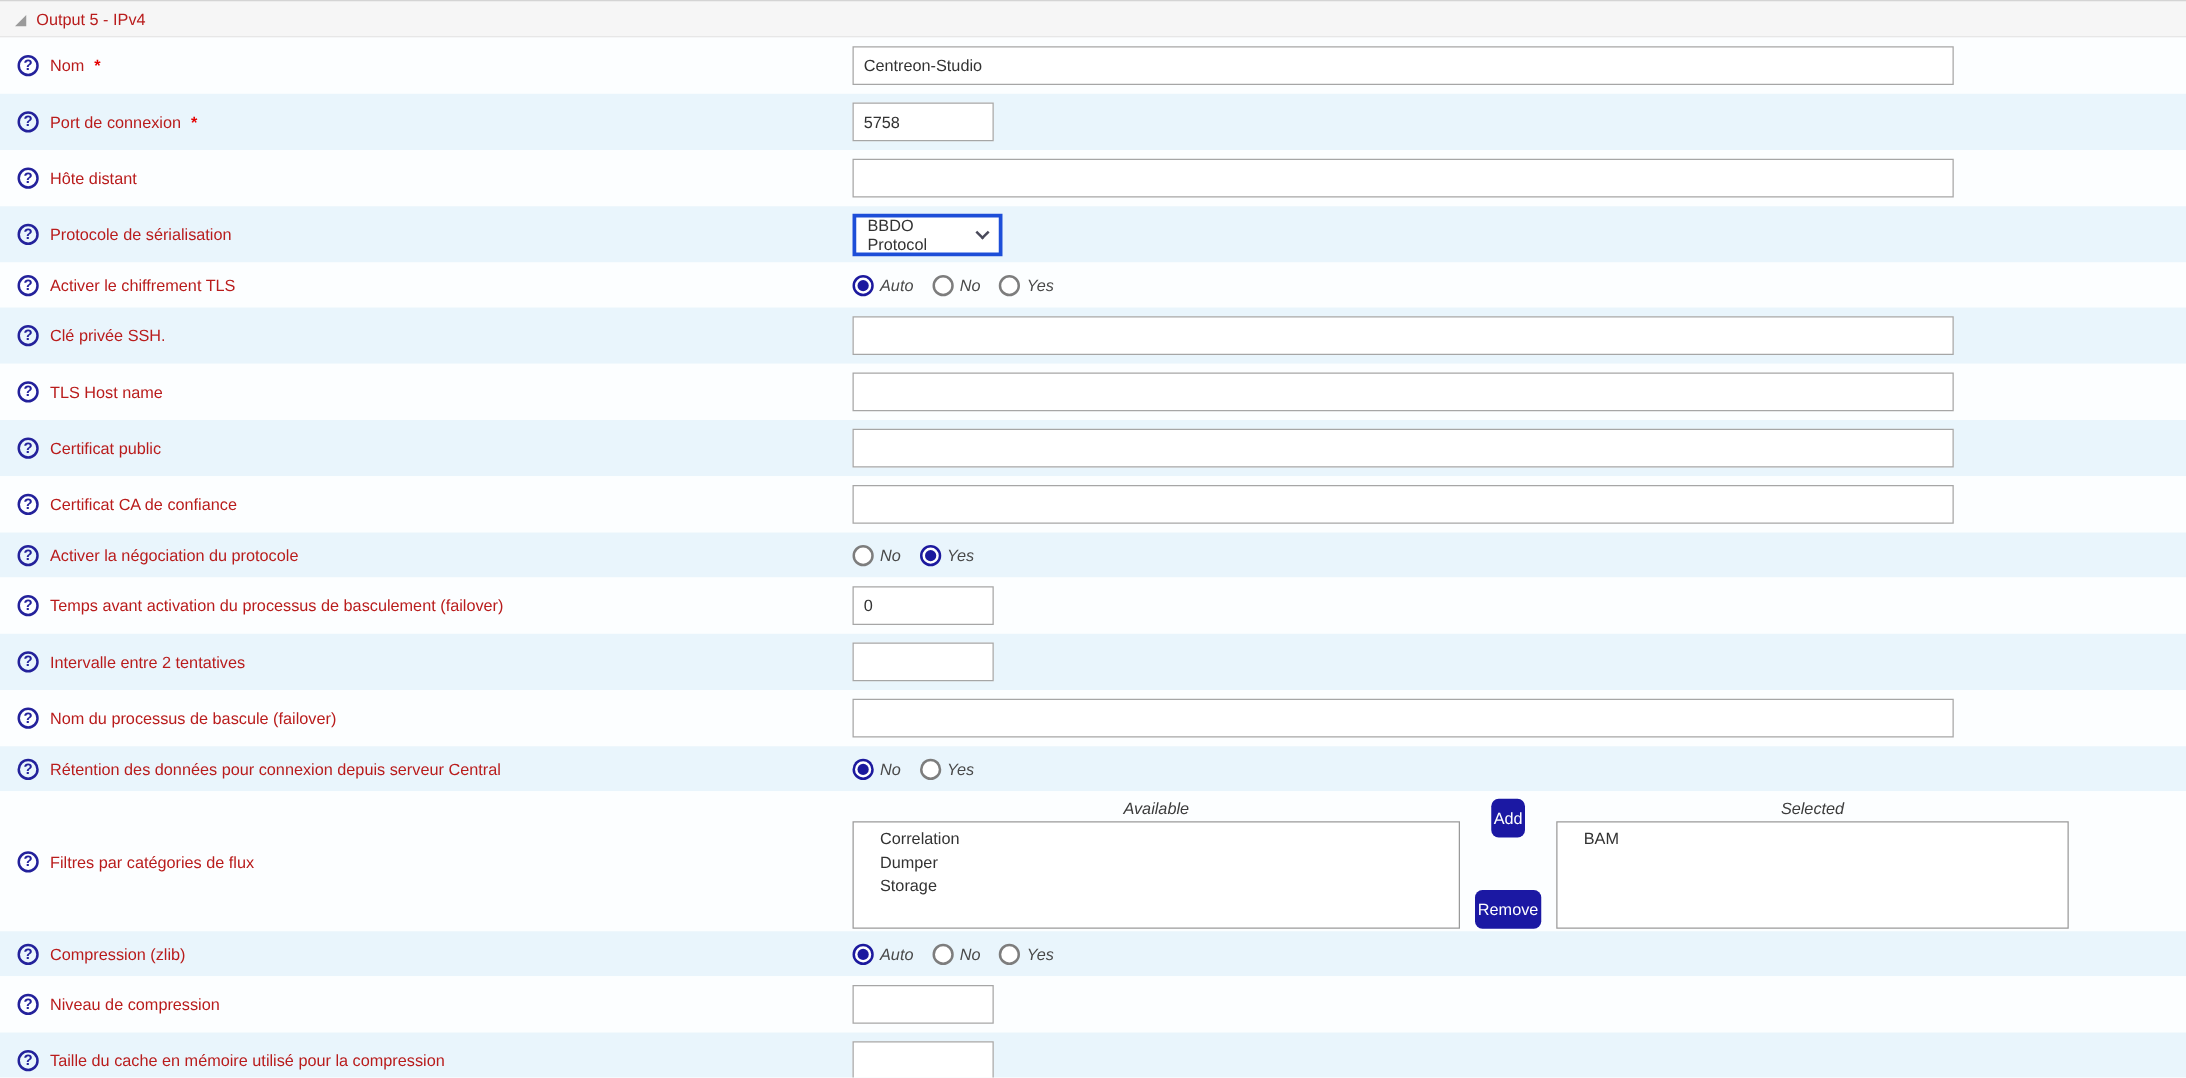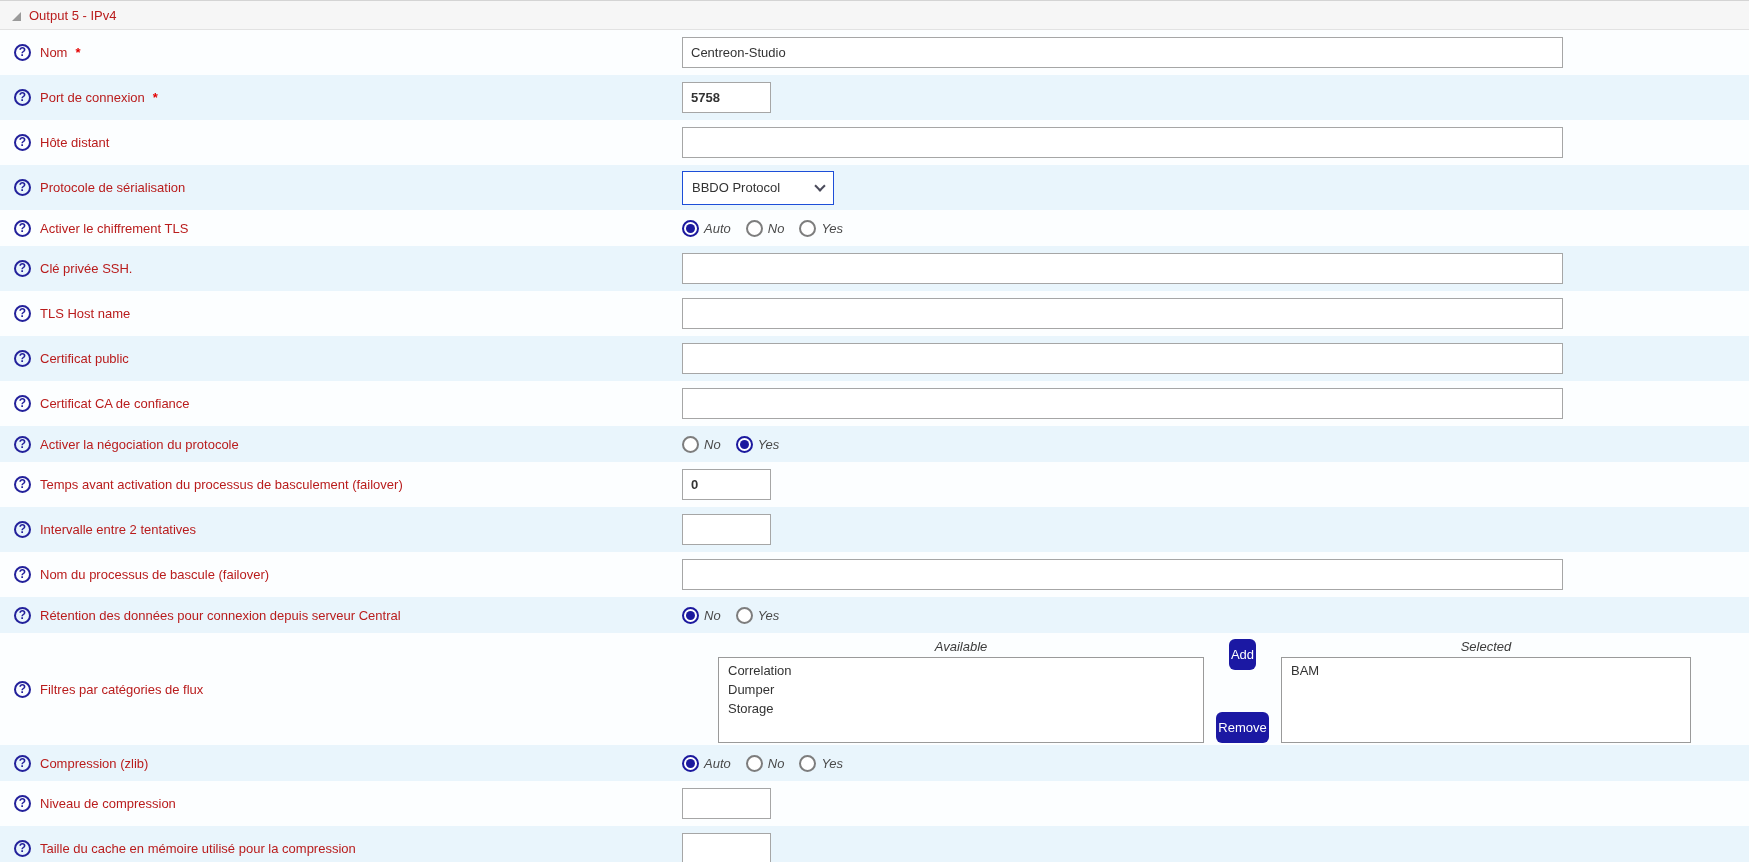--- a/index.html
+++ b/index.html
@@ -26,42 +26,42 @@
 
   .help { width:17px; height:17px; border:2px solid #23219b; border-radius:50%;
     color:#23219b; font-weight:bold; font-size:12px; line-height:13px; text-align:center;
     margin-right:9px; flex:0 0 auto; cursor:pointer; background:transparent; }
   .lbl { color:#b91c1c; }
   .req { color:#e40000; margin-left:8px; font-weight:bold; }
 
   .inp { height:31px; border:1px solid #a6a6a6; background:#fff; padding:0 8px;
     font-family:inherit; font-size:13px; color:#333; outline:none; }
   .inp.wide  { width:881px; }
-  .inp.small { width:89px;font-weight:bold; }
-
-  .sel-box { width:152px; height:34px; border:1px solid #1d4ed8; background:#fff;
+  .inp.small { width:113px; }
+
+  .sel-box { width:120px; height:34px; border:3px solid #1d4ed8; background:#fff;
     display:flex; align-items:center; justify-content:space-between; padding:0 9px; cursor:pointer; }
   .sel-box .sel-txt { color:#333; }
   .chev { width:8px; height:8px; border-right:2px solid #4a4a5a; border-bottom:2px solid #4a4a5a;
     transform:rotate(45deg); margin-top:-4px; }
 
   .radio-group { display:flex; align-items:center; gap:15px; }
   .radio-opt { display:flex; align-items:center; gap:5px;font-style:italic; }
   .radio { width:17px; height:17px; border-radius:50%; background:#fff;
     border:2px solid #7d7d7d; display:flex; align-items:center; justify-content:center; cursor:pointer; }
   .radio.sel { border-color:#1c199e; }
   .radio .dot { width:9px; height:9px; border-radius:50%; background:transparent; }
   .radio.sel .dot { background:#1c199e; }
   .rlbl { color:#4a4a4a; }
 
   
-  .dual { display:flex; padding-top:6px;margin-left:36px; }
+  .dual { display:flex; padding-top:6px; }
   .dl-col { display:flex; flex-direction:column; }
   .dl-head { height:18px; text-align:center; font-style:italic; color:#3c3c3c; }
-  .dl-box { height:86px; background:#fff; border:1px solid #9a9a9a; overflow:hidden; padding-top:3px; }
+  .dl-box { height:86px; background:#fff; border:1px solid #9a9a9a; overflow:hidden; padding-top:3px;padding-left:12px; }
   .dl-left  .dl-box { width:486px; }
   .dl-right .dl-box { width:410px; }
   .dl-item { padding:0 9px; line-height:19px; color:#333; cursor:default; }
   .dl-mid { width:77px; display:flex; flex-direction:column; align-items:center;
     justify-content:space-between; height:104px; }
   .btn { background:#1b18a3; color:#fff; border:none; border-radius:6px; font-family:inherit;
     font-size:13px; padding:8px 2px; cursor:pointer; }
 </style>
 </head>
 <body>

